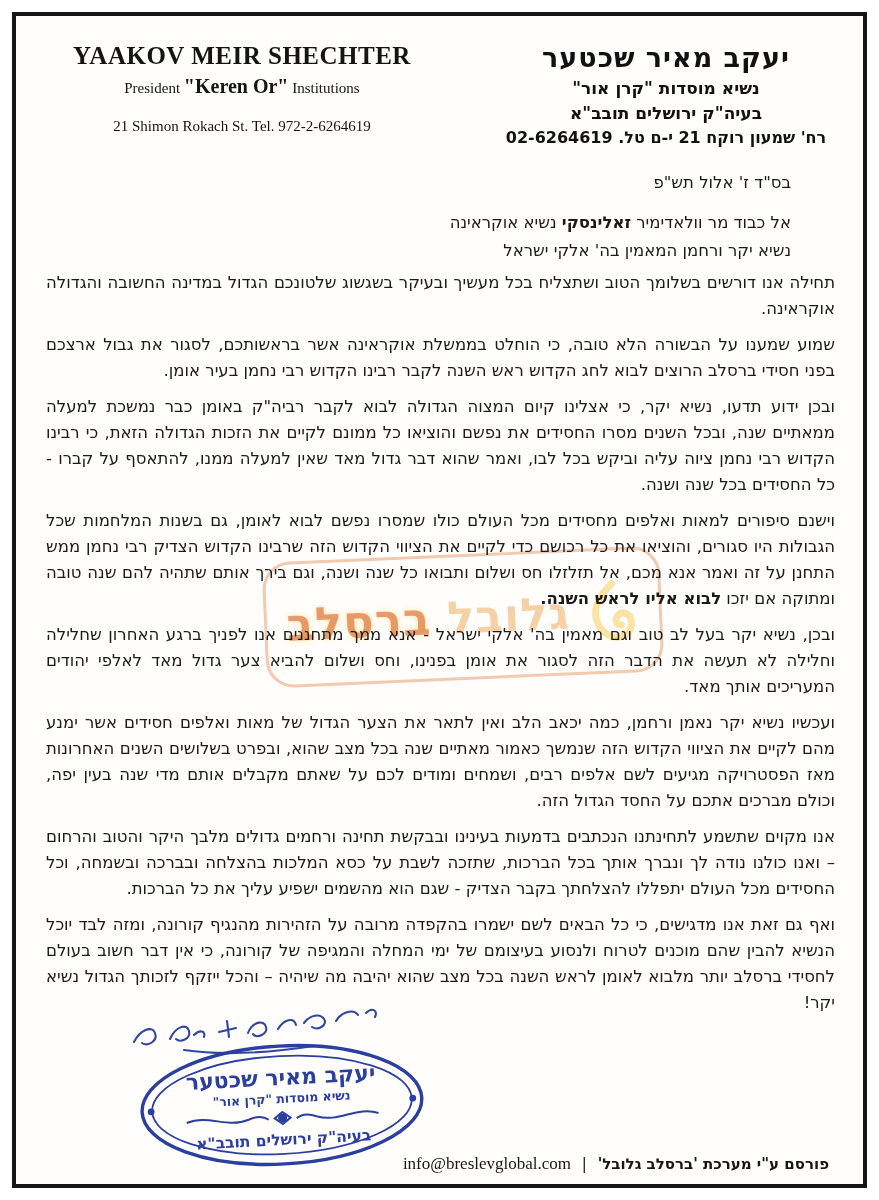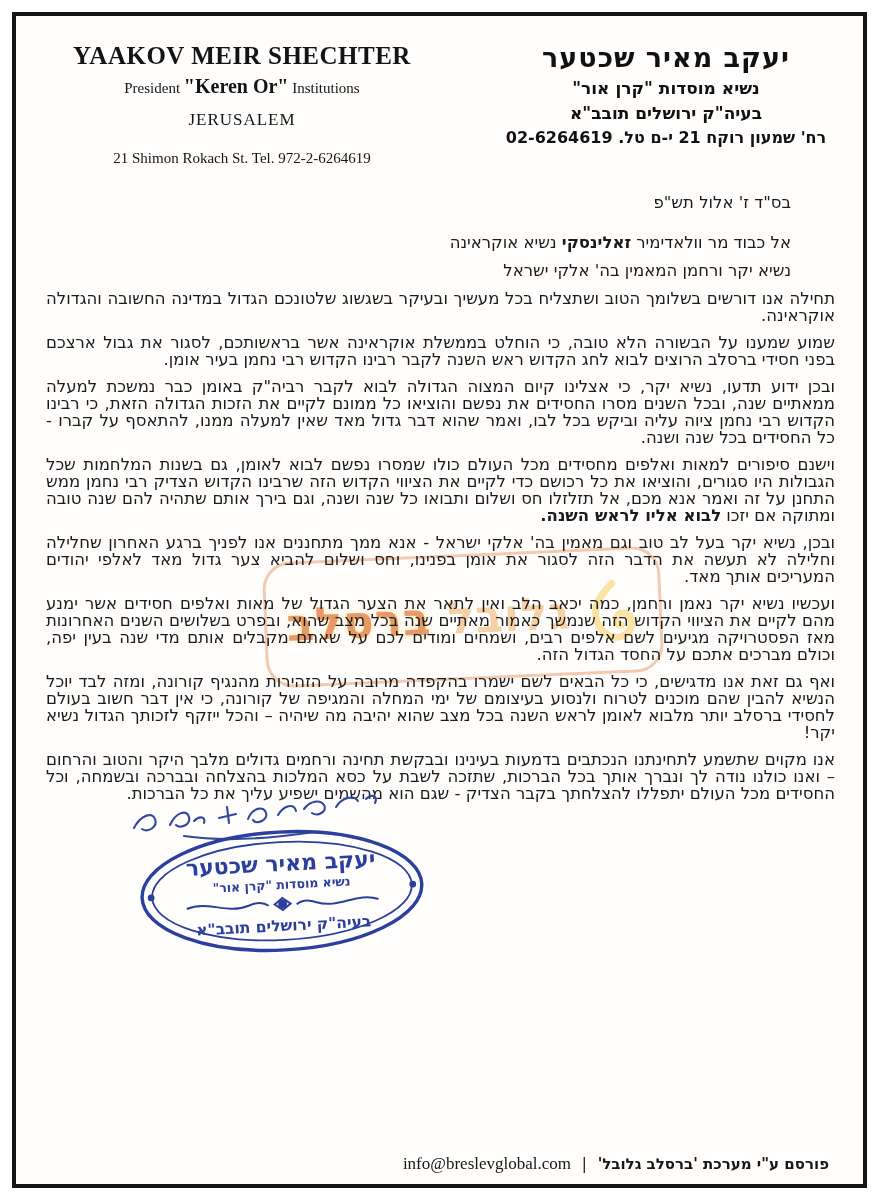--- a/index.html
+++ b/index.html
@@ -32,21 +32,21 @@
   .lh-he-name{font-size:27px;font-weight:bold;letter-spacing:1px;}
   .lh-he-line{font-size:17px;font-weight:bold;margin-top:5px;}
   .lh-he-line.small{font-size:16px;}
 
   
   .main{direction:rtl;text-align:right;padding:14px 28px 0 30px;}
   .intro{padding-left:0;padding-right:44px;font-size:16.5px;}
   .date-line{margin-top:12px;}
   .addressee{margin-top:21px;}
   .salutation{margin-top:9px;}
-  .paras p{margin:10px 0 0 0;font-size:16.5px;line-height:17px;text-align:justify;}
+  .paras p{margin:10px 0 0 0;font-size:16.5px;line-height:26px;text-align:justify;}
   .b{font-weight:bold;}
 
   
   .sig-area{position:relative;height:152px;margin-top:2px;}
   .signature-svg{position:absolute;left:78px;top:-16px;}
   .stamp-svg{position:absolute;left:88px;top:24px;transform:rotate(-3deg);}
 
   
   .footer{position:absolute;right:34px;bottom:10px;direction:rtl;z-index:1;
           font-size:15px;color:#161616;}
@@ -71,21 +71,20 @@
     <div class="content">
 
       <header class="letterhead">
         <div class="lh-en">
           <div class="lh-en-name">YAAKOV MEIR SHECHTER</div>
           <div class="lh-en-title">
             <span>President</span>
             <span class="lh-en-org">"Keren Or"</span>
             <span>Institutions</span>
           </div>
-          <div class="lh-en-city">JERUSALEM</div>
           <div class="lh-en-addr">21 Shimon Rokach St. Tel. 972-2-6264619</div>
         </div>
         <div class="lh-he">
           <div class="lh-he-name">יעקב מאיר שכטער</div>
           <div class="lh-he-line">נשיא מוסדות "קרן אור"</div>
           <div class="lh-he-line">בעיה"ק ירושלים תובב"א</div>
           <div class="lh-he-line small">רח' שמעון רוקח 21 י-ם טל. 02-6264619</div>
         </div>
       </header>
 
@@ -93,22 +92,22 @@
         <div class="intro date-line">בס"ד ז' אלול תש"פ</div>
         <div class="intro addressee"><span>אל כבוד מר וולאדימיר </span><span class="b">זאלינסקי</span><span> נשיא אוקראינה</span></div>
         <div class="intro salutation">נשיא יקר ורחמן המאמין בה' אלקי ישראל</div>
         <div class="paras">
             <p><span>תחילה אנו דורשים בשלומך הטוב ושתצליח בכל מעשיך ובעיקר בשגשוג שלטונכם הגדול במדינה החשובה והגדולה אוקראינה.</span></p>
             <p><span>שמוע שמענו על הבשורה הלא טובה, כי הוחלט בממשלת אוקראינה אשר בראשותכם, לסגור את גבול ארצכם בפני חסידי ברסלב הרוצים לבוא לחג הקדוש ראש השנה לקבר רבינו הקדוש רבי נחמן בעיר אומן.</span></p>
             <p><span>ובכן ידוע תדעו, נשיא יקר, כי אצלינו קיום המצוה הגדולה לבוא לקבר רביה"ק באומן כבר נמשכת למעלה ממאתיים שנה, ובכל השנים מסרו החסידים את נפשם והוציאו כל ממונם לקיים את הזכות הגדולה הזאת, כי רבינו הקדוש רבי נחמן ציוה עליה וביקש בכל לבו, ואמר שהוא דבר גדול מאד שאין למעלה ממנו, להתאסף על קברו - כל החסידים בכל שנה ושנה.</span></p>
             <p><span>וישנם סיפורים למאות ואלפים מחסידים מכל העולם כולו שמסרו נפשם לבוא לאומן, גם בשנות המלחמות שכל הגבולות היו סגורים, והוציאו את כל רכושם כדי לקיים את הציווי הקדוש הזה שרבינו הקדוש הצדיק רבי נחמן ממש התחנן על זה ואמר אנא מכם, אל תזלזלו חס ושלום ותבואו כל שנה ושנה, וגם בירך אותם שתהיה להם שנה טובה ומתוקה אם יזכו </span><span class="b">לבוא אליו לראש השנה.</span></p>
             <p><span>ובכן, נשיא יקר בעל לב טוב וגם מאמין בה' אלקי ישראל - אנא ממך מתחננים אנו לפניך ברגע האחרון שחלילה וחלילה לא תעשה את הדבר הזה לסגור את אומן בפנינו, וחס ושלום להביא צער גדול מאד לאלפי יהודים המעריכים אותך מאד.</span></p>
             <p><span>ועכשיו נשיא יקר נאמן ורחמן, כמה יכאב הלב ואין לתאר את הצער הגדול של מאות ואלפים חסידים אשר ימנע מהם לקיים את הציווי הקדוש הזה שנמשך כאמור מאתיים שנה בכל מצב שהוא, ובפרט בשלושים השנים האחרונות מאז הפסטרויקה מגיעים לשם אלפים רבים, ושמחים ומודים לכם על שאתם מקבלים אותם מדי שנה בעין יפה, וכולם מברכים אתכם על החסד הגדול הזה.</span></p>
+            <p><span>אנו מקוים שתשמע לתחינתנו הנכתבים בדמעות בעינינו ובבקשת תחינה ורחמים גדולים מלבך היקר והטוב והרחום – ואנו כולנו נודה לך ונברך אותך בכל הברכות, שתזכה לשבת על כסא המלכות בהצלחה ובברכה ובשמחה, וכל החסידים מכל העולם יתפללו להצלחתך בקבר הצדיק - שגם הוא מהשמים ישפיע עליך את כל הברכות.</span></p>
             <p><span>ואף גם זאת אנו מדגישים, כי כל הבאים לשם ישמרו בהקפדה מרובה על הזהירות מהנגיף קורונה, ומזה לבד יוכל הנשיא להבין שהם מוכנים לטרוח ולנסוע בעיצומם של ימי המחלה והמגיפה של קורונה, כי אין דבר חשוב בעולם לחסידי ברסלב יותר מלבוא לאומן לראש השנה בכל מצב שהוא יהיבה מה שיהיה – והכל ייזקף לזכותך הגדול נשיא יקר!</span></p>
-            <p><span>אנו מקוים שתשמע לתחינתנו הנכתבים בדמעות בעינינו ובבקשת תחינה ורחמים גדולים מלבך היקר והטוב והרחום – ואנו כולנו נודה לך ונברך אותך בכל הברכות, שתזכה לשבת על כסא המלכות בהצלחה ובברכה ובשמחה, וכל החסידים מכל העולם יתפללו להצלחתך בקבר הצדיק - שגם הוא מהשמים ישפיע עליך את כל הברכות.</span></p>
           </div>
 
         <div class="sig-area">
           <svg class="signature-svg" width="256" height="58" viewBox="0 0 256 58">
             <g fill="none" stroke="#31479f" stroke-width="2.1" stroke-linecap="round">
               <path d="M10 40 C16 28 28 23 31 31 C34 39 24 45 18 41"></path>
               <path d="M46 37 C52 24 63 21 65 29 C67 37 56 41 52 37 M70 33 C76 27 82 29 80 35"></path>
               <path d="M95 30 L112 26 M103 19 L105 35"></path>
               <path d="M124 31 C128 20 140 17 142 25 C144 32 133 37 129 32"></path>
               <path d="M154 27 C160 17 170 15 172 23 M180 21 C186 13 196 11 200 17 C204 23 194 29 188 25"></path>

